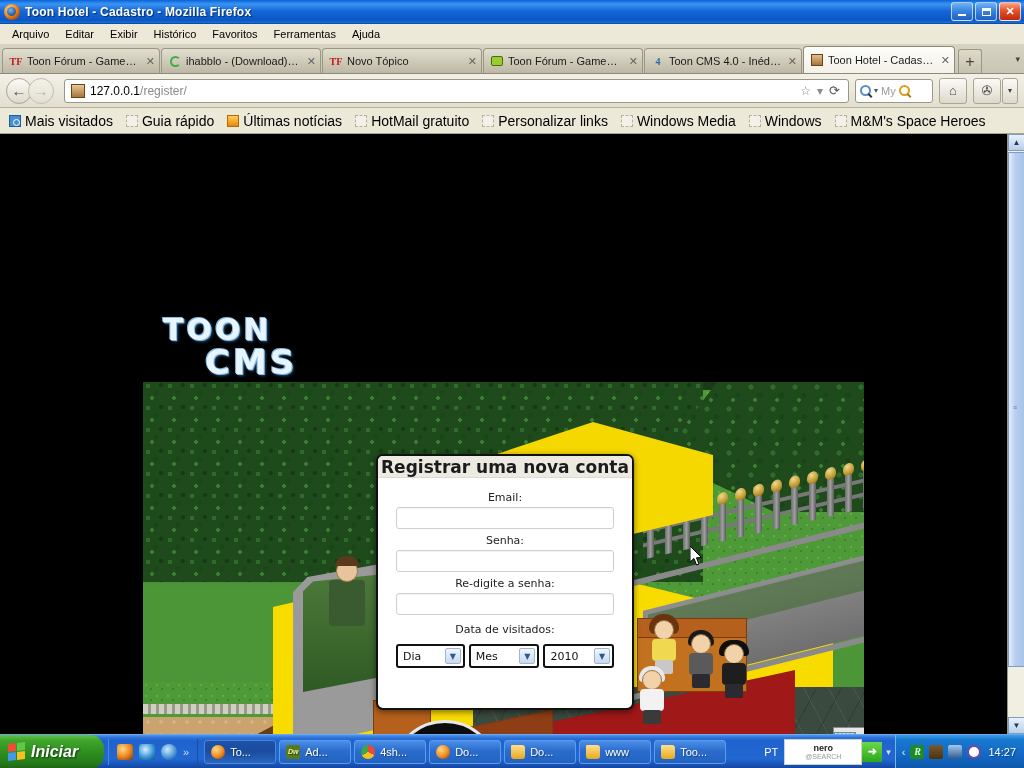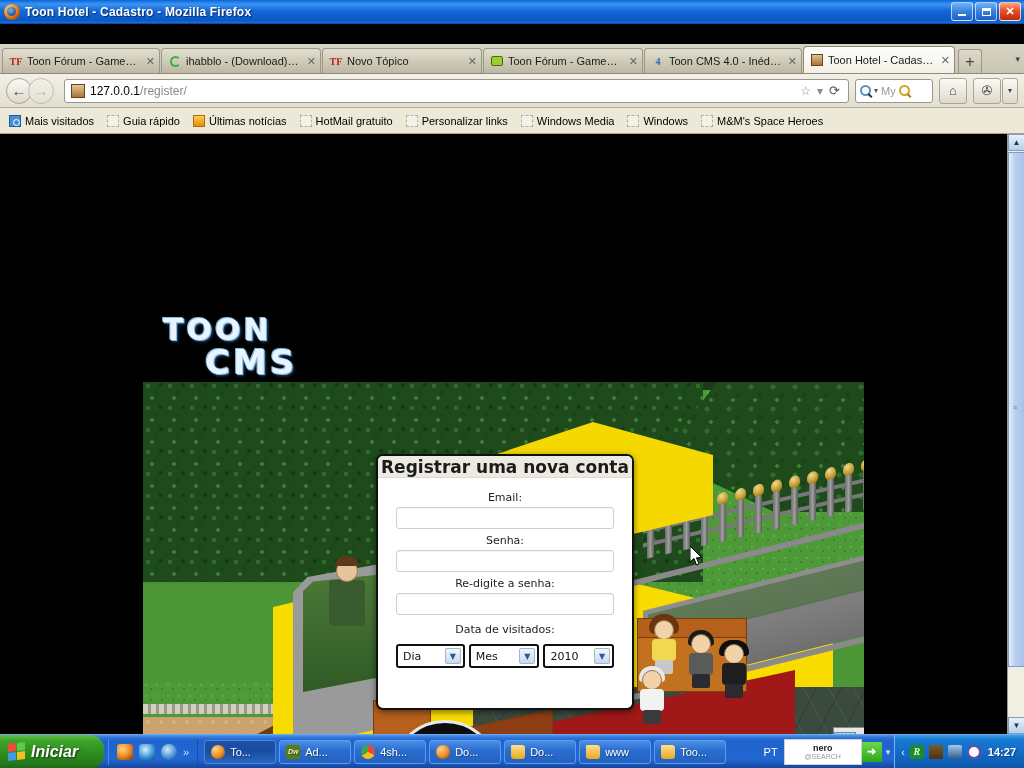--- a/index.html
+++ b/index.html
@@ -128,21 +128,21 @@
   .toolbtn {
     height:26px; min-width:28px; padding:0 5px;
     background:linear-gradient(180deg,#fbfaf6,#ddd9ca); border:1px solid #aaa595; border-radius:3px;
     display:flex; align-items:center; justify-content:center; margin-left:6px; color:#444; font-size:13px;
   }
 
   
   .bookmarks {
     position:absolute; top:108px; left:0; width:1024px; height:26px;
     background:#ece9d8; display:flex; align-items:center; padding-left:4px;
-    font-size:11px; color:#000; gap:3px; border-bottom:1px solid #a9a48f;
+    font-size:14px; color:#000; gap:3px; border-bottom:1px solid #a9a48f;
   }
   .bm { display:flex; align-items:center; gap:4px; padding:2px 5px; white-space:nowrap; }
   .bm-ico { width:12px;height:12px; flex:0 0 auto; border:1px dashed #b5b0a0; background:#f4f2e8; }
   .bm-ico.blue { background:#4a8fd4; border:1px solid #1a5f9e; position:relative; }
   .bm-ico.blue::after{content:"";position:absolute;left:3px;top:3px;width:5px;height:5px;border:1.5px solid #fff;border-radius:50%;}
   .bm-ico.rss { background:linear-gradient(180deg,#ffcf5a,#e8890a); border:1px solid #b06a06; }
 
   
   .viewport {
     position:absolute; top:134px; left:0; width:1024px; height:600px;
@@ -402,21 +402,21 @@
     border:1px solid #5d9bee; border-radius:3px;
     color:#fff; font-size:11px; text-shadow:1px 1px 1px rgba(0,0,0,.4);
     white-space:nowrap; overflow:hidden;
   }
   .task.active { background:linear-gradient(180deg,#1d52a8,#1a4c9e 45%,#2a66c0 100%); border-color:#4b86d8; }
   .task .tico { width:14px;height:14px;flex:0 0 auto;border-radius:2px; }
   .tray { display:flex; align-items:center; gap:5px; height:34px; padding:0 8px 0 6px;
     background:linear-gradient(180deg,#3ba0e8 0%,#1878d0 14%,#1268c4 60%,#0d55a8 100%);
     border-left:1px solid #6fb8f0; color:#fff; font-size:11px; }
   .tray-ico { width:14px; height:14px; border-radius:2px; flex:0 0 auto; }
-  .clock { font-size:11px; color:#fff; text-shadow:1px 1px 1px rgba(0,0,0,.4); margin-left:2px;font-weight:bold; }
+  .clock { font-size:11px; color:#fff; text-shadow:1px 1px 1px rgba(0,0,0,.4); margin-left:2px; }
   .lang { color:#fff; font-size:11px; padding:0 6px; }
   .nero {
     width:78px; height:26px; background:#fff; border:1px solid #cfcfcf;
     display:flex; flex-direction:column; align-items:center; justify-content:center; line-height:1;
   }
   .nero b { font-size:9px; color:#222; }
   .nero s { font-size:7px; color:#999; text-decoration:none; }
   .nero-go { width:20px;height:20px;background:linear-gradient(180deg,#6ad84a,#2ca818);
     display:flex;align-items:center;justify-content:center;color:#fff;font-size:11px;font-weight:bold;}
 </style>
@@ -432,20 +432,29 @@
       <div class="tb-btn">
           <span class="glyph-min"></span>
         </div>
       <div class="tb-btn">
           <span class="glyph-max"></span>
         </div>
       <div class="tb-btn close">✕</div>
     </div>
   </div>
 
+  <div class="menubar">
+    <div class="menu-item">Arquivo</div>
+    <div class="menu-item">Editar</div>
+    <div class="menu-item">Exibir</div>
+    <div class="menu-item">Histórico</div>
+    <div class="menu-item">Favoritos</div>
+    <div class="menu-item">Ferramentas</div>
+    <div class="menu-item">Ajuda</div>
+  </div>
 
   <div class="tabstrip">
 
     <div class="tab" style="width:158px">
       <span class="favicon fav-tf">TF</span>
       <span class="label">Toon Fórum - Games e...</span>
       <span class="tclose">✕</span>
     </div>
 
     <div class="tab" style="width:162px">

